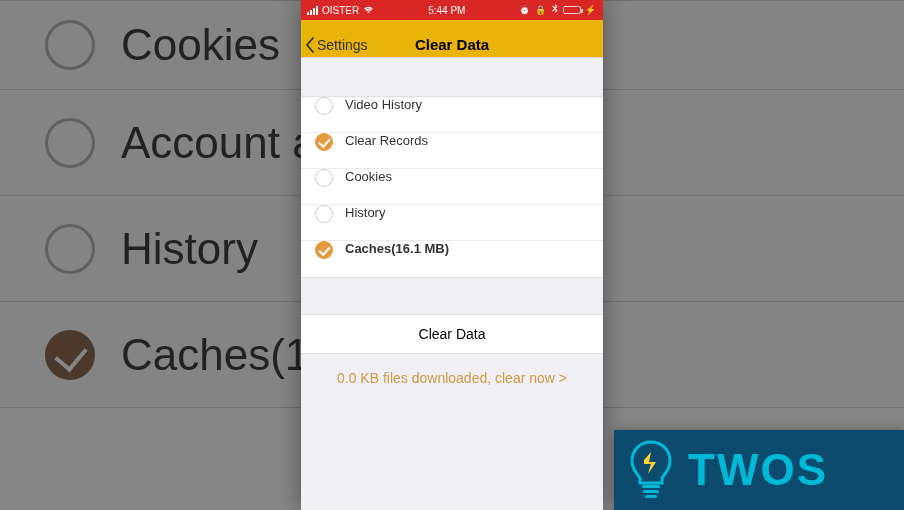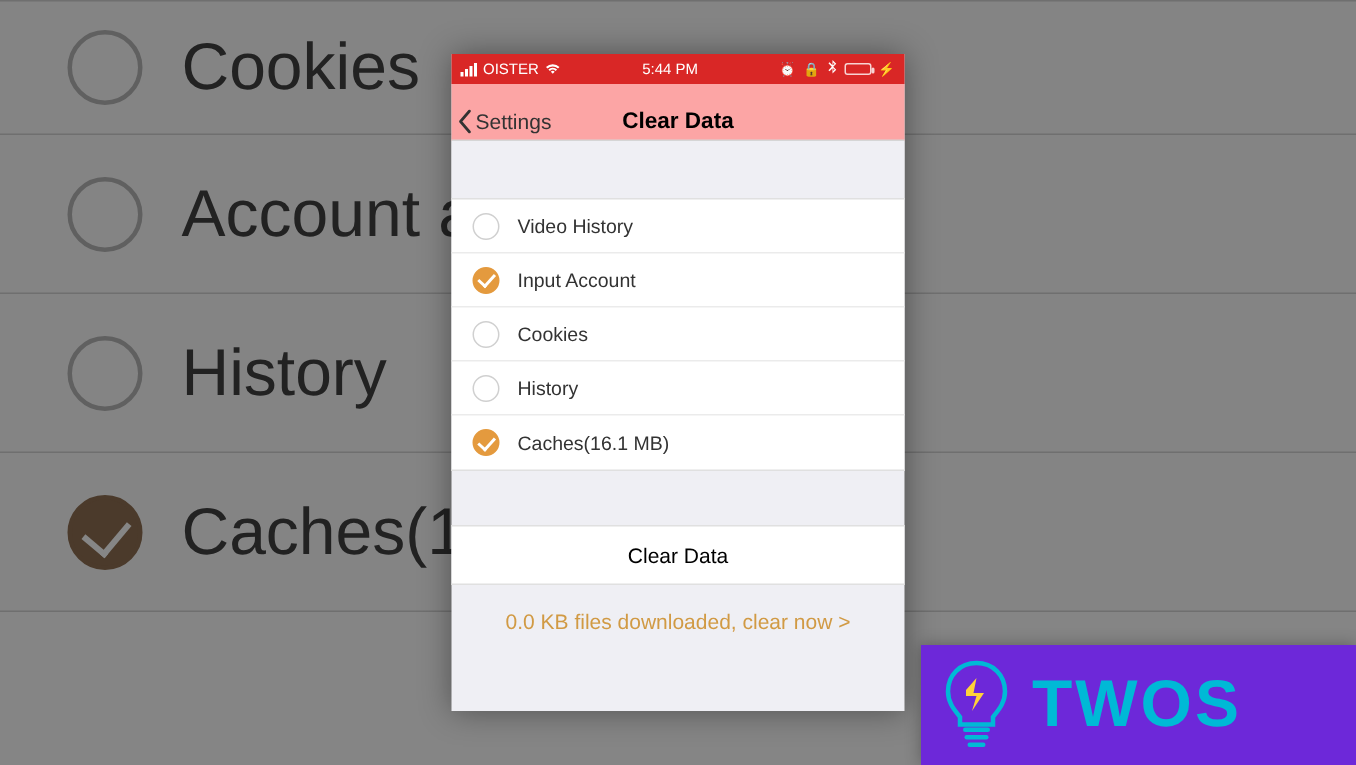--- a/index.html
+++ b/index.html
@@ -62,25 +62,24 @@
     border-bottom: 4px solid #fff;
     transform: rotate(40deg);
   }
 
   
   .phone {
     position: absolute;
     left: 301px;
     top: 0;
     width: 302px;
-    height: 438px;
+    height: 510px;
     background: #efeff4;
     box-shadow: 0 0 20px rgba(0,0,0,0.4);
     z-index: 5;
-    margin-top: 36px;
   }
 
   .statusbar {
     height: 20px;
     background: #d92726;
     color: #fff;
     display: flex;
     align-items: center;
     font-size: 10px;
     font-weight: 500;
@@ -100,21 +99,21 @@
     border-radius: 2px; position: relative;
   }
   .battery-body::after {
     content:""; position:absolute; right:-3px; top:2px;
     width:2px; height:4px; background: rgba(255,255,255,0.8); border-radius:1px;
   }
   .battery-fill { width: 70%; height: 100%; background: #fff; border-radius:1px; }
 
   .navbar {
     height: 38px;
-    background: #fca5a5;
+    background: #eab308;
     border-bottom: 1px solid #d5d5d5;
     display: grid;
     grid-template-columns: 1fr auto 1fr;
     align-items: center;
     padding: 16px 4px;
   }
   .back-btn {
     display: flex;
     align-items: center;
     color: #333;
@@ -129,28 +128,27 @@
     background: #efeff4;
   }
 
   .option-list {
     background: #fff;
     border-top: 1px solid #e0e0e0;
     border-bottom: 1px solid #e0e0e0;
   }
   .option-row {
     display: flex;
-    align-items: center;
     height: 36px;
     padding: 0 14px;
     border-bottom: 1px solid #ebebeb;
     font-size: 13px;
     color: #333;
   }
-  .option-row:last-child { border-bottom: none; }
+  .option-row:last-child { border-bottom: none; font-weight: bold; }
   .opt-circle {
     width: 18px;
     height: 18px;
     border-radius: 50%;
     border: 1.5px solid #d0d0d0;
     margin-right: 12px;
     flex-shrink: 0;
     position: relative;
   }
   .opt-circle.checked {
@@ -189,21 +187,21 @@
     padding: 16px 10px 0;
   }
 
   
   .logo {
     position: absolute;
     right: 0;
     bottom: 0;
     width: 290px;
     height: 80px;
-    background: #6d28d9;
+    background: #0c4a6e;
     display: flex;
     align-items: center;
     padding: 0 12px;
     gap: 12px;
     z-index: 10;
     box-shadow: 0 0 10px rgba(0,0,0,0.3);
   }
   .logo-text {
     font-size: 44px;
     font-weight: 800;
@@ -281,21 +279,21 @@
 
   <div class="section-gap"></div>
 
   <div class="option-list">
     <div class="option-row">
       <span class="opt-circle"></span>
       <span>Video History</span>
     </div>
     <div class="option-row">
       <span class="opt-circle checked"></span>
-      <span>Input Account</span>
+      <span>Clear Records</span>
     </div>
     <div class="option-row">
       <span class="opt-circle"></span>
       <span>Cookies</span>
     </div>
     <div class="option-row">
       <span class="opt-circle"></span>
       <span>History</span>
     </div>
     <div class="option-row">

